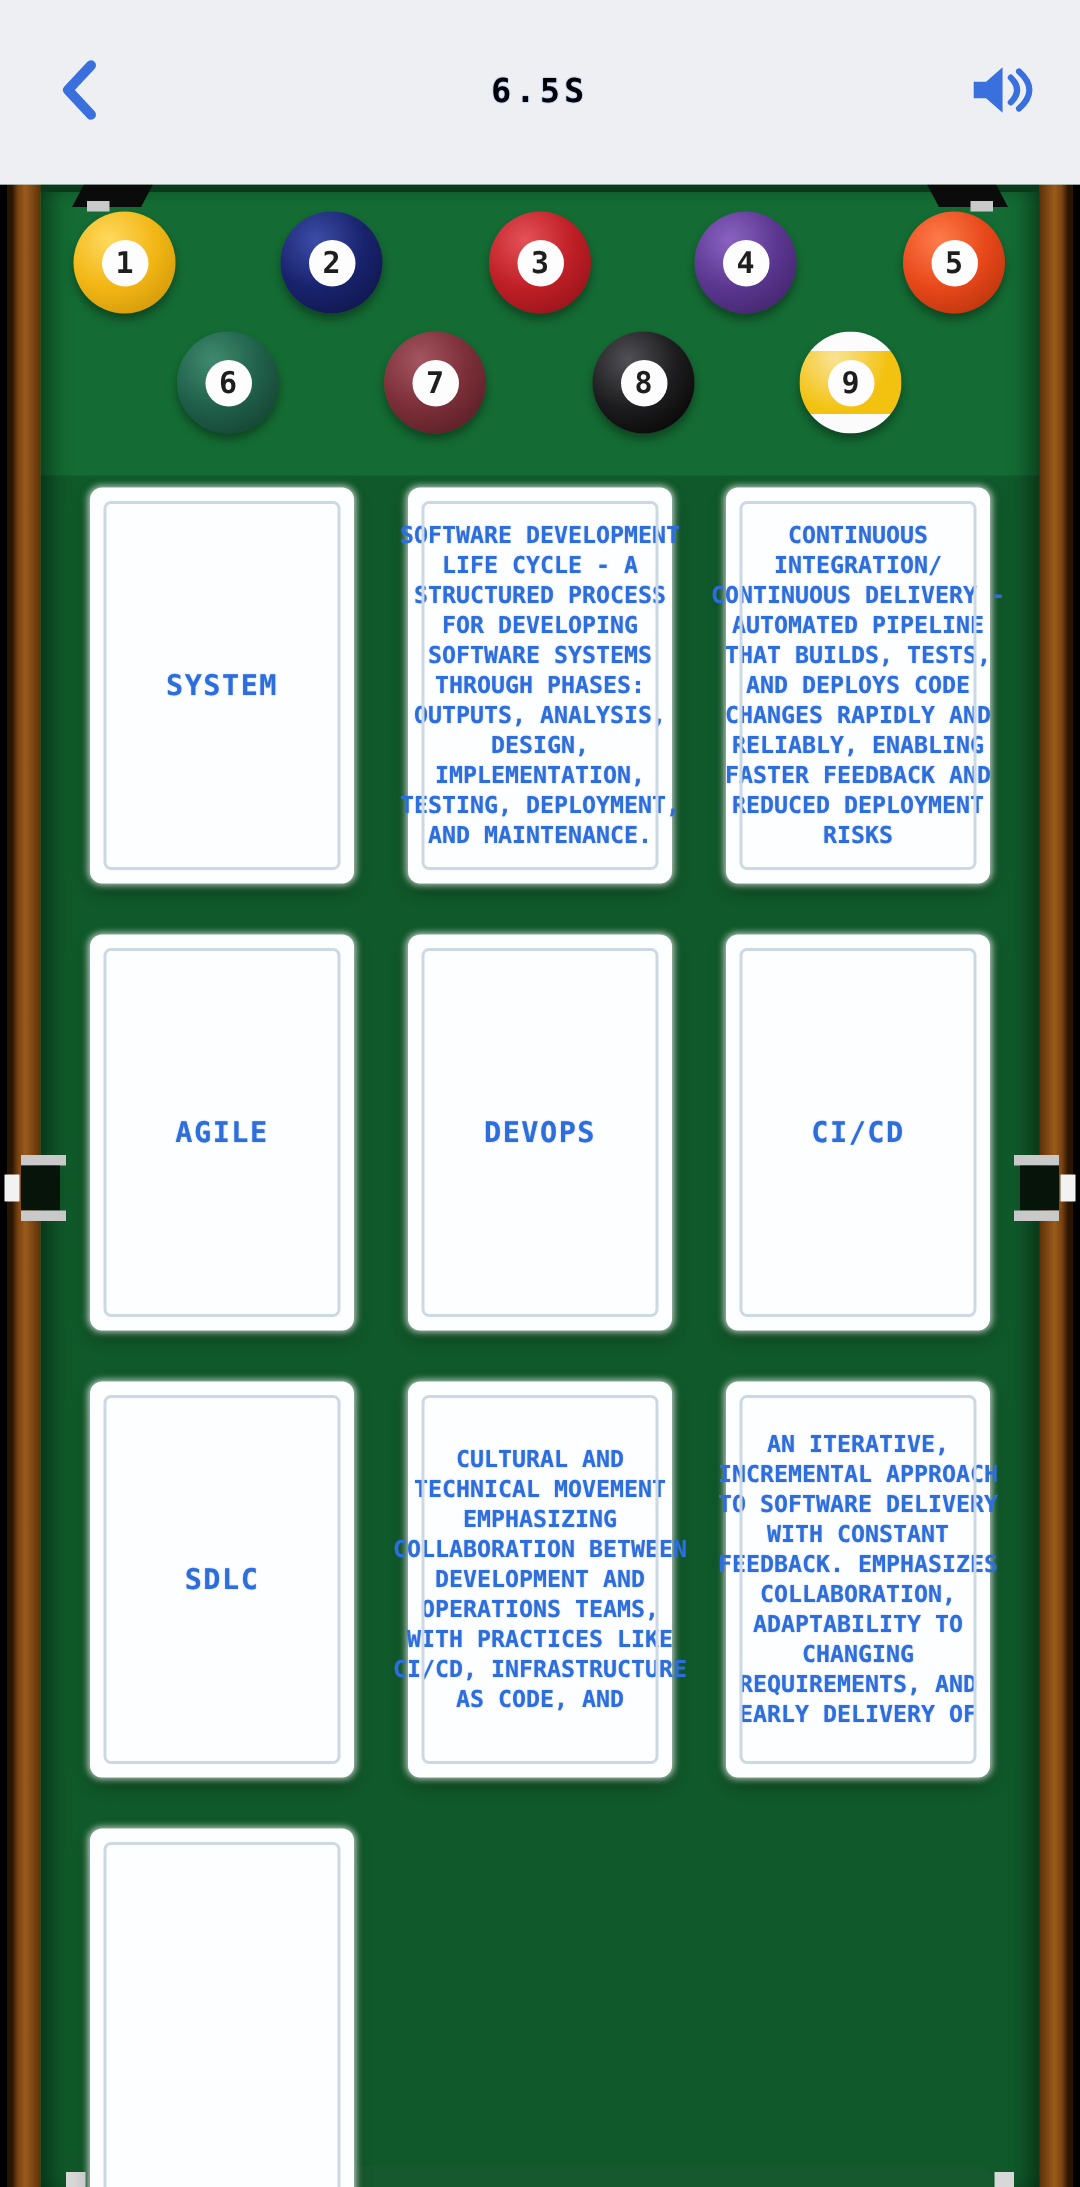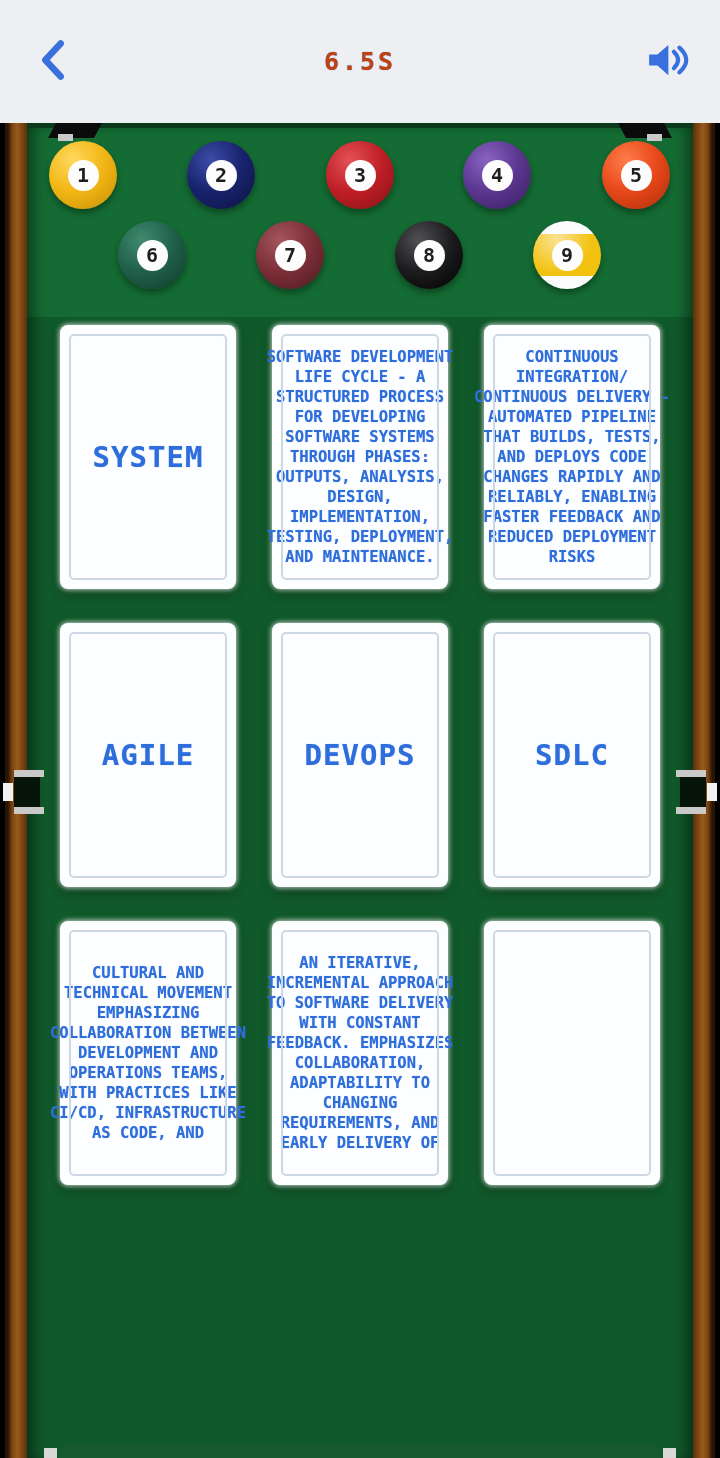--- a/index.html
+++ b/index.html
@@ -12,21 +12,21 @@
   
   .header{
     position:absolute;top:0;left:0;width:720px;height:123px;
     background:#edeff3;display:flex;align-items:center;justify-content:space-between;
     z-index:30;
   }
   .back-btn{width:70px;height:70px;margin-left:18px;display:flex;align-items:center;justify-content:center;cursor:pointer;background:none;border:none;}
   .timer{
     position:absolute;left:0;right:0;top:0;height:123px;
     display:flex;align-items:center;justify-content:center;
-    color:#c2410c;font-size:25px;font-weight:bold;letter-spacing:3px;
+    color:#000000;font-size:22px;font-weight:bold;letter-spacing:3px;
     text-shadow:0 0 1px #3a70dd;
   }
   .sound-btn{width:70px;height:70px;margin-right:18px;display:flex;align-items:center;justify-content:center;cursor:pointer;background:none;border:none;}
 
   
   .table{position:absolute;top:123px;left:0;width:720px;height:1335px;background:#146b33;}
   .rail{position:absolute;top:0;bottom:0;width:27px;z-index:5;}
   .rail.left{left:0;background:linear-gradient(90deg,#000 0 5px,#2a1503 5px 8px,#7a430f 12px,#9a5a1c 17px,#5d3108 27px);}
   .rail.right{right:0;background:linear-gradient(270deg,#000 0 5px,#2a1503 5px 8px,#7a430f 12px,#9a5a1c 17px,#5d3108 27px);}
   .felt{
@@ -91,21 +91,21 @@
   .card{
     position:relative;background:#fdfeff;border-radius:8px;
     box-shadow:0 0 5px 1px rgba(255,255,255,.75), 0 5px 12px rgba(0,0,0,.32);
     display:flex;align-items:center;justify-content:center;cursor:pointer;
   }
   .card-frame{position:absolute;inset:9px;border:2px solid #ccd9e4;border-radius:5px;pointer-events:none;}
   .card-text{
     flex:none;width:196px;text-align:center;color:#2e6edc;font-weight:bold;
     text-shadow:0 0 1px rgba(46,110,220,.55);
   }
-  .card.term .card-text{font-size:29px;line-height:34px;letter-spacing:1px;}
+  .card.term .card-text{font-size:19px;line-height:34px;letter-spacing:1px;}
   .card.term-small .card-text{font-size:23px;line-height:31px;}
   .card.definition .card-text{font-size:15.5px;line-height:20px;}
 </style>
 </head>
 <body>
 
 <div class="header">
   <button class="back-btn">
     <span>
       <svg width="40" height="44" viewBox="0 0 30 40">
@@ -198,20 +198,24 @@
         <div class="card-frame"></div>
         <div class="card-text">AGILE</div>
       </div>
 
     <div class="card term">
         <div class="card-frame"></div>
         <div class="card-text">DEVOPS</div>
       </div>
     <div class="card term">
         <div class="card-frame"></div>
+        <div class="card-text">CI/CD</div>
+      </div>
+    <div class="card term">
+        <div class="card-frame"></div>
         <div class="card-text">SDLC</div>
       </div>
 
     <div class="card definition">
         <div class="card-frame"></div>
         <div class="card-text">CULTURAL AND TECHNICAL MOVEMENT EMPHASIZING COLLABORATION BETWEEN DEVELOPMENT AND OPERATIONS TEAMS, WITH PRACTICES LIKE CI/CD, INFRASTRUCTURE AS CODE, AND</div>
       </div>
     <div class="card definition">
         <div class="card-frame"></div>
         <div class="card-text">AN ITERATIVE, INCREMENTAL APPROACH TO SOFTWARE DELIVERY WITH CONSTANT FEEDBACK. EMPHASIZES COLLABORATION, ADAPTABILITY TO CHANGING REQUIREMENTS, AND EARLY DELIVERY OF</div>

